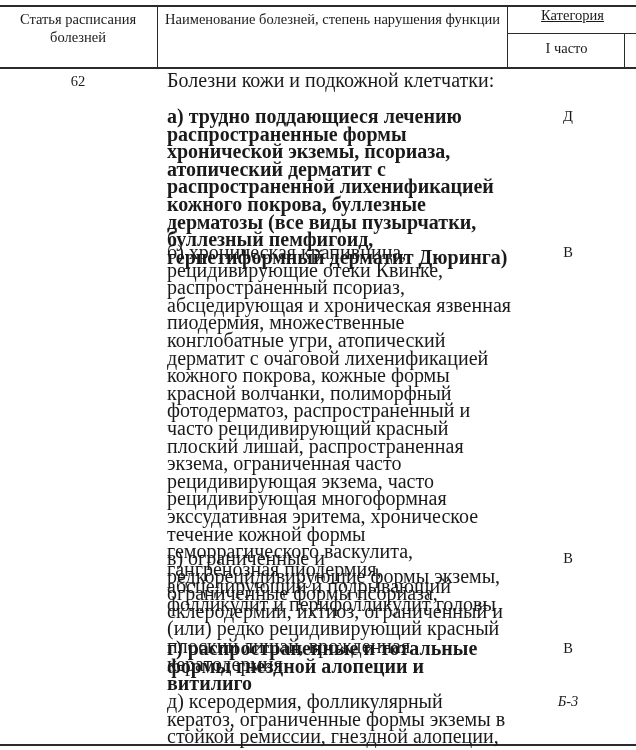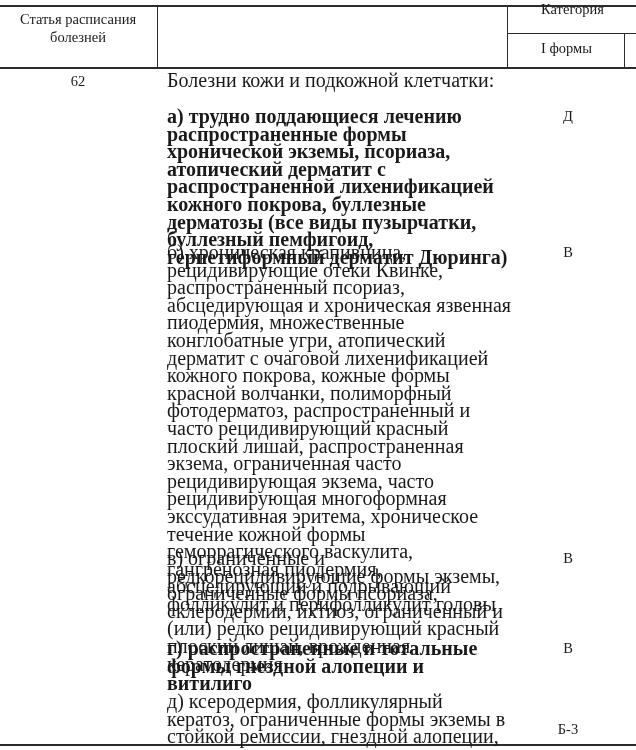--- a/index.html
+++ b/index.html
@@ -67,22 +67,23 @@
     top: 10px;
     width: 152px;
   }
   .hdr-name {
     left: 161px;
     top: 10px;
     width: 343px;
   }
   .hdr-category {
     left: 511px;
-    top: 0;
+    top: 6px;
     width: 123px;
+    text-decoration: underline;
   }
   .hdr-column1 {
     left: 511px;
     top: 39px;
     width: 111px;
   }
 
   
   .body-area {
     position: absolute;
@@ -143,22 +144,24 @@
   <div class="rule rule-header"></div>
   <div class="rule rule-bottom"></div>
 
   <div class="vline vline-a"></div>
   <div class="vline vline-b"></div>
   <div class="vline vline-c"></div>
   <div class="hline-cat"></div>
 
   <div class="hdr hdr-article">Статья расписания
 болезней</div>
+  <div class="hdr hdr-name">Наименование болезней, степень нарушения
+функции</div>
   <div class="hdr hdr-category">Категория</div>
-  <div class="hdr hdr-column1">I формы</div>
+  <div class="hdr hdr-column1">I часто</div>
 
   <div class="body-area">
 
     <div class="article-no">62</div>
 
     <div class="block-text" style="top:4px;">Болезни кожи и подкожной клетчатки:</div>
 
     <div class="blocks" id="blocks-container">
         <div class="block">
           <div class="block-text" style="top: 40px; font-weight: bold;">а) трудно поддающиеся лечению распространенные формы хронической экземы, псориаза, атопический дерматит с распространенной лихенификацией кожного покрова, буллезные дерматозы (все виды пузырчатки, буллезный пемфигоид, герпетиформный дерматит Дюринга)</div>
@@ -171,19 +174,19 @@
         <div class="block">
           <div class="block-text" style="top: 482px;">в) ограниченные и редкорецидивирующие формы экземы, ограниченные формы псориаза, склеродермии, ихтиоз, ограниченный и (или) редко рецидивирующий красный плоский лишай, врожденная кератодермия</div>
           <div class="block-cat" style="top: 482px;">В</div>
         </div>
         <div class="block">
           <div class="block-text" style="top: 572px; font-weight: bold;">г) распространенные и тотальные формы гнездной алопеции и витилиго</div>
           <div class="block-cat" style="top: 572px;">В</div>
         </div>
         <div class="block">
           <div class="block-text" style="top: 625px;">д) ксеродермия, фолликулярный кератоз, ограниченные формы экземы в стойкой ремиссии, гнездной алопеции, витилиго</div>
-          <div class="block-cat" style="top: 653px;">Б-3</div>
+          <div class="block-cat" style="top: 625px; font-style: italic;">Б-3</div>
         </div>
       </div>
 
   </div>
 
 </div>
 
 </body></html>

